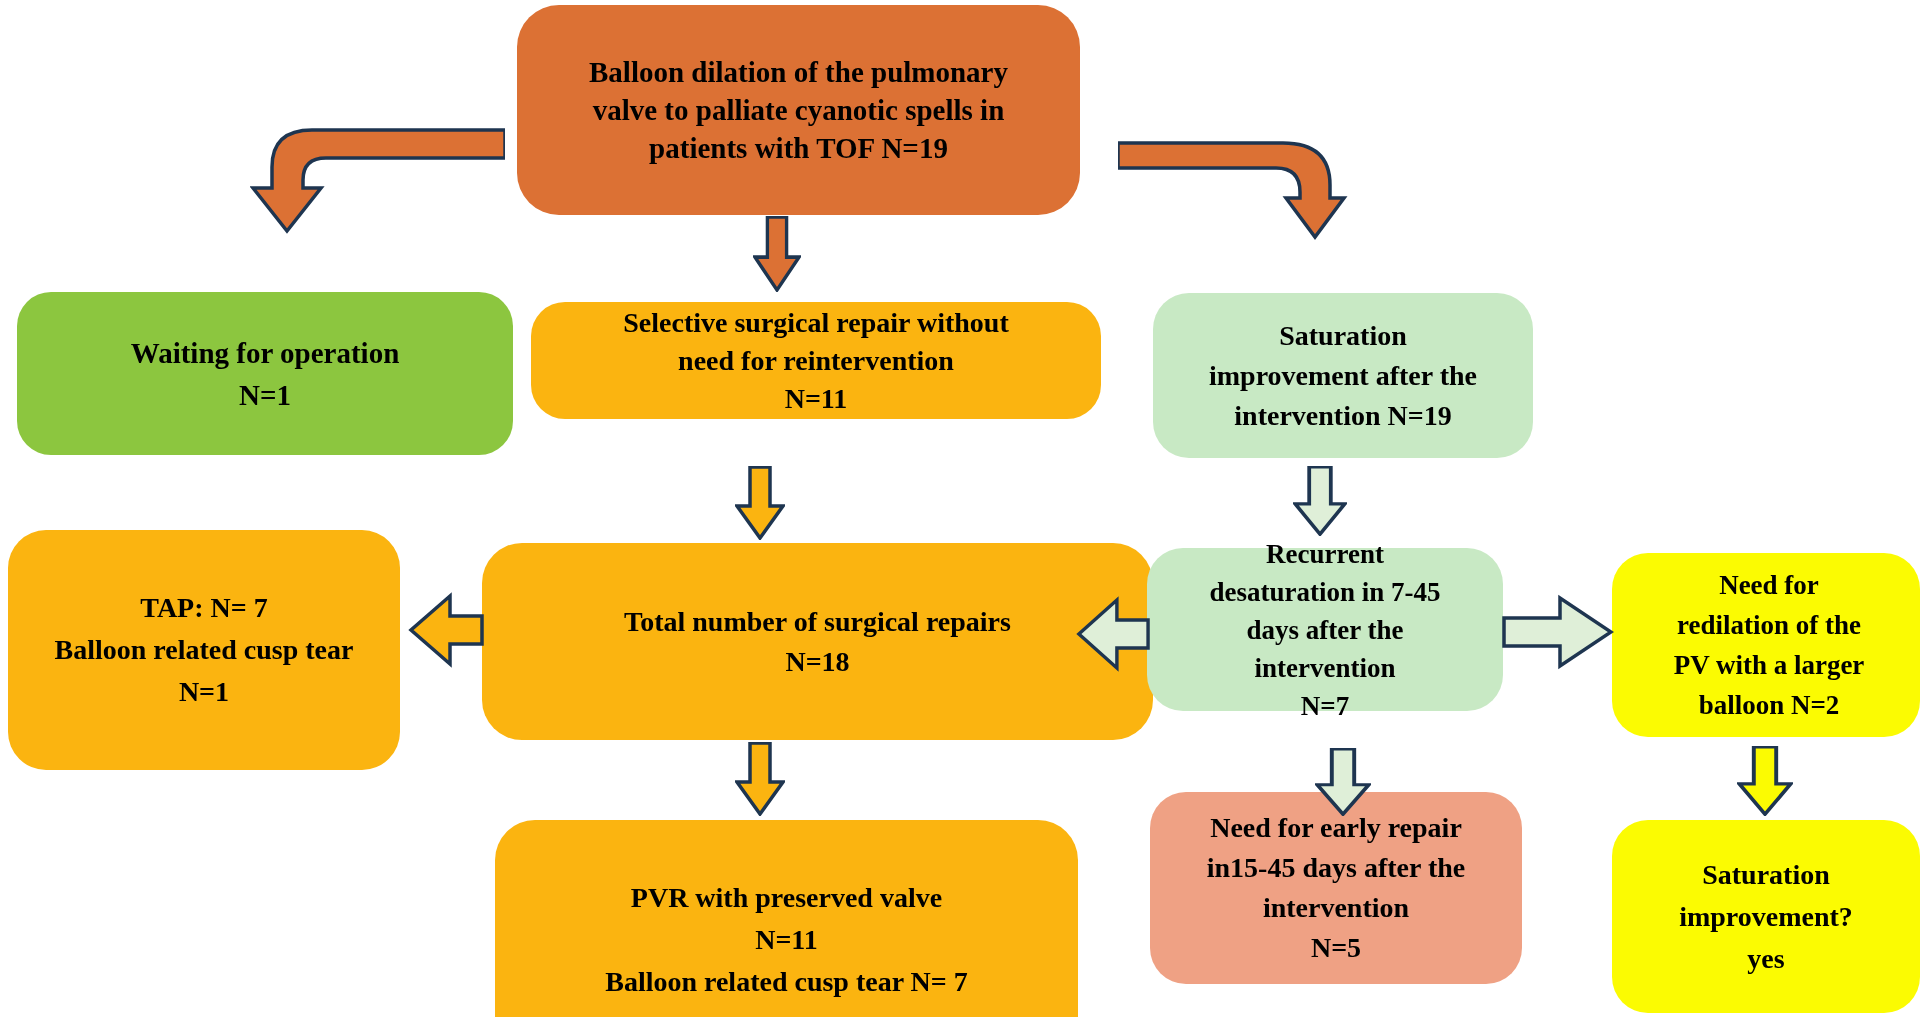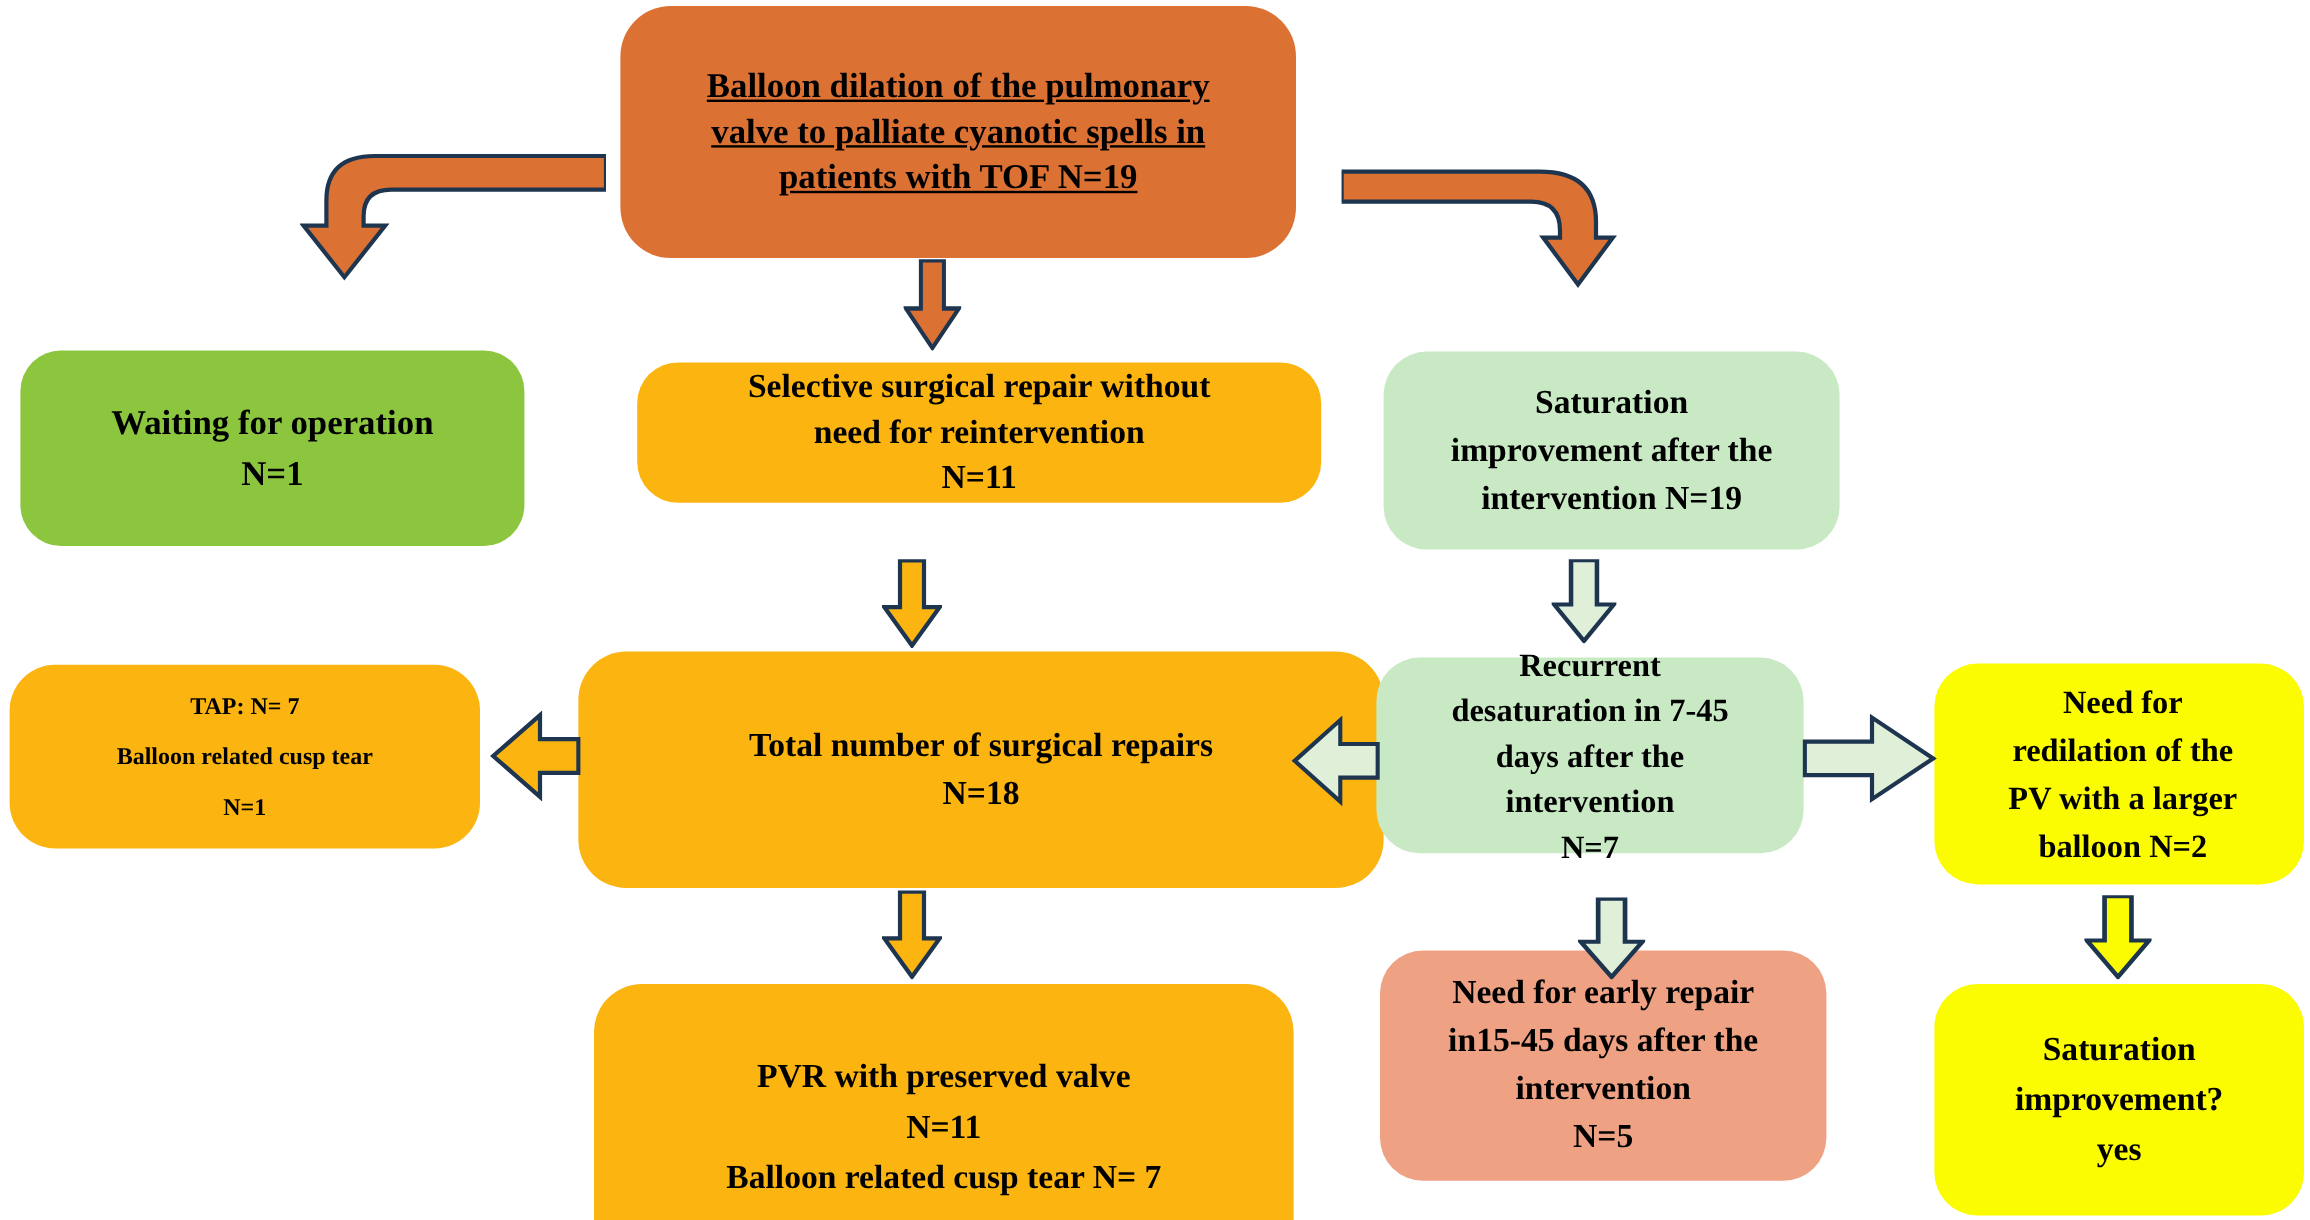--- a/index.html
+++ b/index.html
@@ -10,25 +10,25 @@
   }
   .box{
     position:absolute;display:flex;align-items:center;justify-content:center;
     text-align:center;font-weight:bold;color:var(--color-text,#000);
     white-space:pre-line;box-sizing:border-box;padding:6px 10px;
   }
   .arrow{position:absolute;}
   .arrow svg{display:block;width:100%;height:100%;}
 
   
-  #box-top        {left:517px;  top:5px;   width:563px; height:210px; background:var(--color-orange);    border-radius:42px; font-size:29px; line-height:38px;text-decoration:underline;}
-  #box-waiting    {left:17px;   top:292px; width:420px; height:163px; background:var(--color-green);     border-radius:34px; font-size:29px; line-height:42px;}
+  #box-top        {left:517px;  top:5px;   width:563px; height:210px; background:var(--color-orange);    border-radius:42px; font-size:29px; line-height:38px;}
+  #box-waiting    {left:17px;   top:292px; width:496px; height:163px; background:var(--color-green);     border-radius:34px; font-size:29px; line-height:42px;}
   #box-selective  {left:510px;  top:302px; width:570px; height:117px; background:var(--color-amber);     border-radius:34px; font-size:28px; line-height:38px;margin-left:21px;}
   #box-saturation {left:1153px; top:293px; width:380px; height:165px; background:var(--color-palegreen); border-radius:36px; font-size:28px; line-height:40px;}
-  #box-tap        {left:8px;    top:554px; width:392px; height:153px; background:var(--color-amber);     border-radius:38px; font-size:20px; line-height:42px;}
+  #box-tap        {left:8px;    top:530px; width:392px; height:240px; background:var(--color-amber);     border-radius:38px; font-size:28px; line-height:42px;}
   #box-total      {left:482px;  top:543px; width:671px; height:197px; background:var(--color-amber);     border-radius:40px; font-size:28px; line-height:40px;}
   #box-recurrent  {left:1147px; top:548px; width:356px; height:163px; background:var(--color-palegreen); border-radius:36px; font-size:27px; line-height:38px;}
   #box-redilation {left:1612px; top:553px; width:308px; height:184px; background:var(--color-yellow);    border-radius:36px; font-size:27px; line-height:40px;padding-left:16px;}
   #box-pvr        {left:495px;  top:820px; width:583px; height:240px; background:var(--color-amber);     border-radius:40px; font-size:28px; line-height:42px;}
   #box-early      {left:1150px; top:792px; width:372px; height:192px; background:var(--color-salmon);    border-radius:36px; font-size:28px; line-height:40px;}
   #box-satimprove {left:1612px; top:820px; width:308px; height:193px; background:var(--color-yellow);    border-radius:36px; font-size:28px; line-height:42px;}
 
   
   #arr-elbow-left           {left:250px;  top:125px; width:255px; height:110px;}
   #arr-elbow-right          {left:1118px; top:140px; width:230px; height:100px;}

